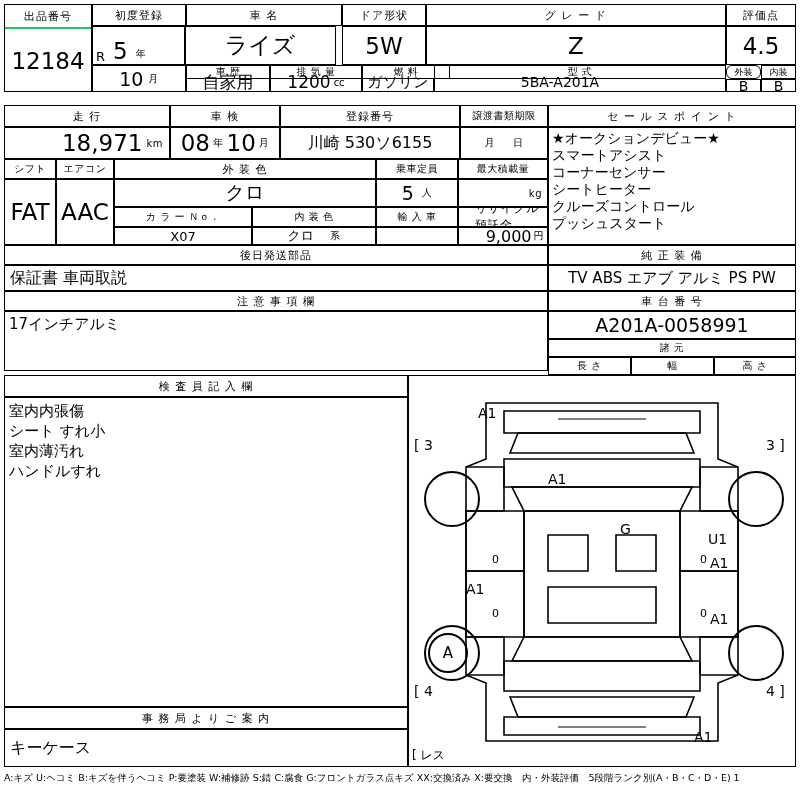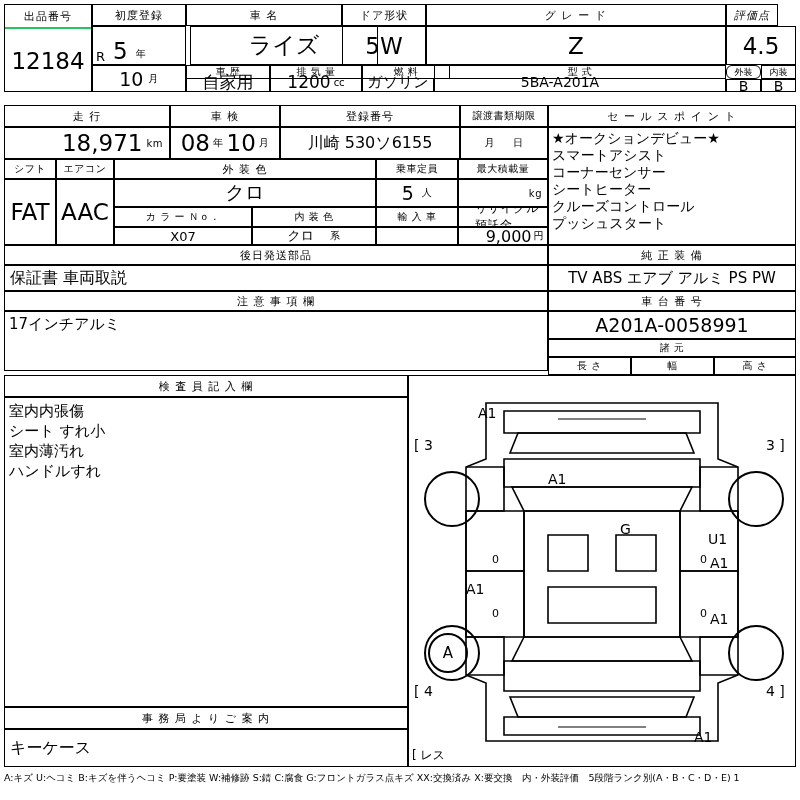--- a/index.html
+++ b/index.html
@@ -99,39 +99,39 @@
   <div class="box" style="left:92px; top:65px; width:94px; height:27px;">
     <div style="display:flex; height:100%; align-items:center; justify-content:center;">
       <span class="val">10</span>
       <span class="lbl-sm" style="padding-left:5px;">月</span>
     </div>
   </div>
 
   <div class="box" style="left:186px; top:4px; width:156px; height:22px;">
     <div class="c lbl" style="height:100%;">車 名</div>
   </div>
-  <div class="box" style="left:190px; top:26px; width:188px; height:39px;">
+  <div class="box" style="left:184px; top:26px; width:152px; height:39px;">
     <div class="c val-lg" style="height:100%;">ライズ</div>
   </div>
 
   <div class="box" style="left:342px; top:4px; width:84px; height:22px;">
     <div class="c lbl" style="height:100%;">ドア形状</div>
   </div>
   <div class="box" style="left:342px; top:26px; width:84px; height:39px;">
     <div class="c val-lg" style="height:100%;">5W</div>
   </div>
 
   <div class="box" style="left:426px; top:4px; width:300px; height:22px;">
     <div class="c lbl" style="height:100%;">グ レ ー ド</div>
   </div>
   <div class="box" style="left:426px; top:26px; width:300px; height:39px;">
     <div class="c val-lg" style="height:100%;">Z</div>
   </div>
 
-  <div class="box" style="left:726px; top:4px; width:52px; height:22px;font-style:italic;">
+  <div class="box" style="left:726px; top:4px; width:70px; height:22px;">
     <div class="c lbl" style="height:100%;">評価点</div>
   </div>
   <div class="box" style="left:726px; top:26px; width:70px; height:39px;">
     <div class="c val-lg" style="height:100%;">4.5</div>
   </div>
 
   <div class="box" style="left:726px; top:65px; width:35px; height:14px;border-radius:6px;">
     <div class="c" style="height:100%; font-size:9px;">外装</div>
   </div>
   <div class="box" style="left:761px; top:65px; width:35px; height:14px;">

